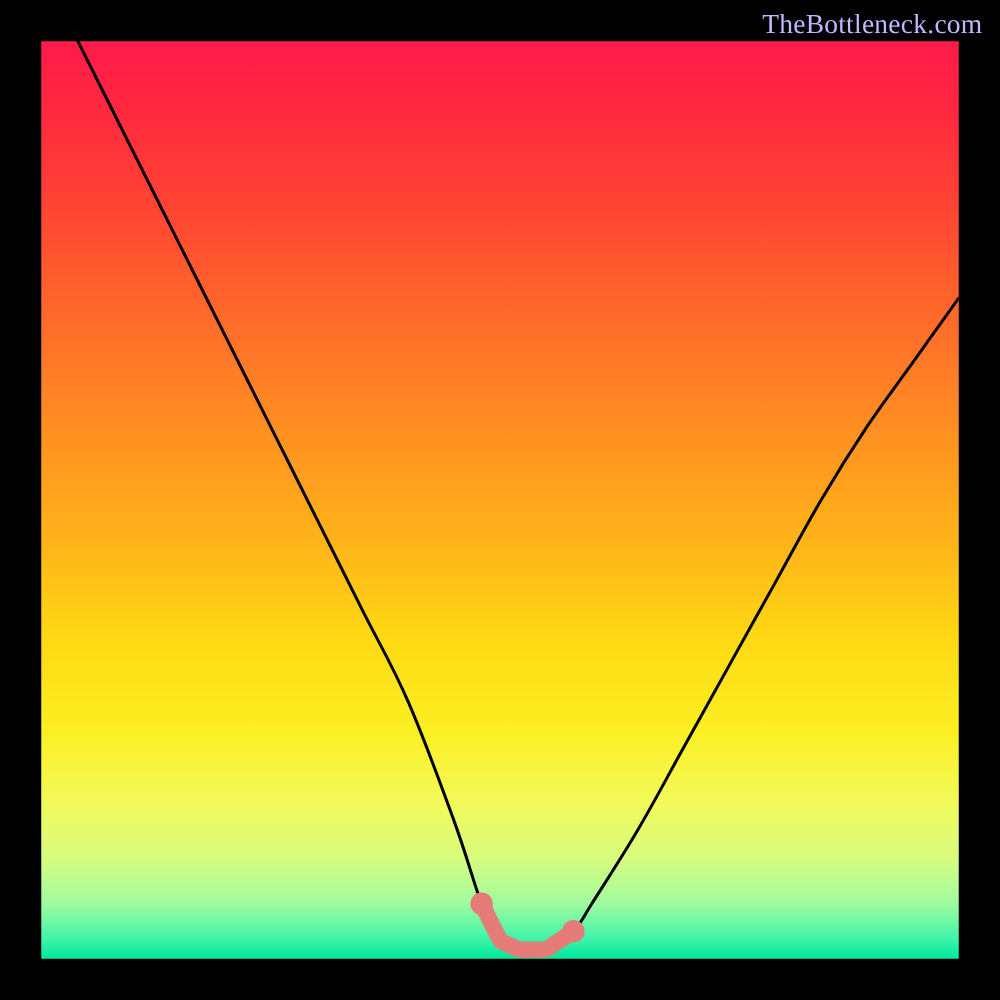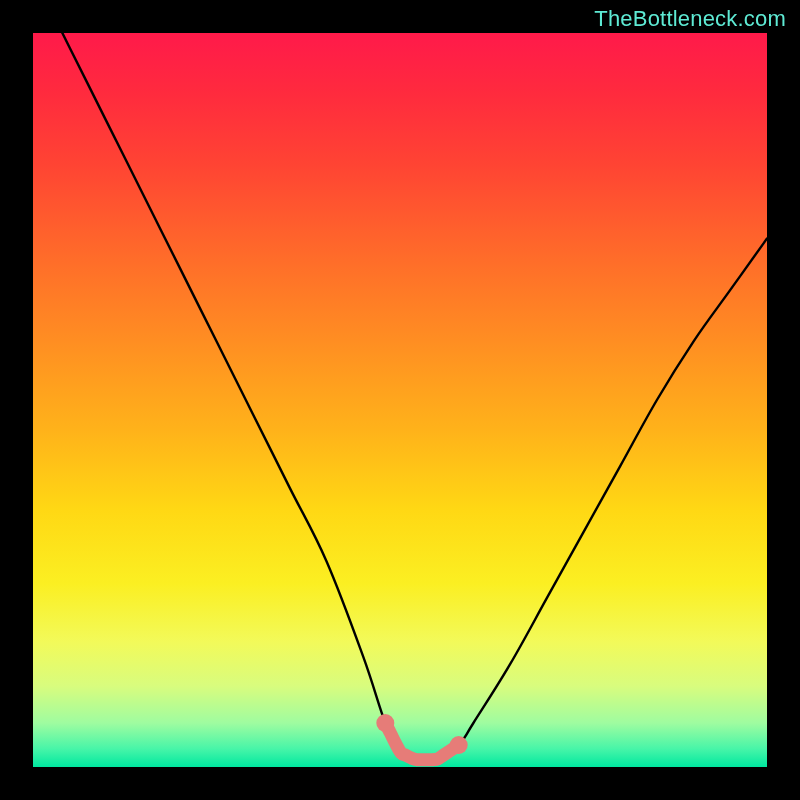--- a/index.html
+++ b/index.html
@@ -54,21 +54,21 @@
     top: 0;
     width: 734px;
     height: 734px;
   }
 </style>
 </head>
 <body>
 
 <div class="frame">
 
-  <div class="watermark" style="color: #5eead4;">TheBottleneck.com</div>
+  <div class="watermark" style="color: #c4b5fd; font-family: Liberation Serif, serif;">TheBottleneck.com</div>
 
   <div class="plot-area">
     <svg class="curve" viewBox="0 0 734 734" preserveAspectRatio="none">
       <path d="M 0.0 -58.7 C 6.6 -45.5, 23.5 -11.7, 36.7 14.7 C 49.9 41.1, 60.2 61.7, 73.4 88.1 C 86.6 114.5, 96.9 135.1, 110.1 161.5 C 123.3 187.9, 133.6 208.5, 146.8 234.9 C 160.0 261.3, 170.3 281.9, 183.5 308.3 C 196.7 334.7, 207.0 355.3, 220.2 381.7 C 233.4 408.1, 243.7 428.7, 256.9 455.1 C 270.1 481.5, 280.4 498.1, 293.6 528.5 C 306.8 558.9, 319.7 594.8, 330.3 623.9 C 340.9 653.0, 345.7 672.8, 352.3 690.0 C 358.9 707.1, 361.7 712.7, 367.0 719.3 C 372.3 725.9, 375.1 725.3, 381.7 726.7 C 388.3 728.0, 395.8 729.3, 403.7 726.7 C 411.6 724.0, 419.1 718.6, 425.7 712.0 C 432.3 705.4, 431.2 704.5, 440.4 690.0 C 449.6 675.4, 463.9 653.7, 477.1 631.2 C 490.3 608.8, 500.6 589.0, 513.8 565.2 C 527.0 541.4, 537.3 522.9, 550.5 499.1 C 563.7 475.3, 574.0 456.8, 587.2 433.1 C 600.4 409.3, 610.7 389.5, 623.9 367.0 C 637.1 344.5, 647.4 328.1, 660.6 308.3 C 673.8 288.5, 684.1 275.4, 697.3 256.9 C 710.5 238.4, 727.4 214.8, 734.0 205.5" fill="none" stroke="#000000" stroke-width="2.4" stroke-linecap="round"></path>
       <path d="M 352.3 690.0 C 353.3 691.8, 355.7 696.7, 357.6 700.4 C 359.5 704.2, 360.9 707.4, 362.8 710.9 C 364.7 714.4, 366.2 717.8, 368.0 719.8 C 369.9 721.9, 371.4 721.5, 373.3 722.5 C 375.2 723.4, 376.6 724.3, 378.5 725.1 C 380.4 725.8, 381.9 726.4, 383.8 726.7 C 385.7 726.9, 387.1 726.7, 389.0 726.7 C 390.9 726.7, 392.4 726.7, 394.3 726.7 C 396.2 726.7, 397.6 726.8, 399.5 726.7 C 401.4 726.5, 402.9 726.7, 404.7 726.0 C 406.6 725.2, 408.1 723.7, 410.0 722.5 C 411.9 721.2, 413.3 720.2, 415.2 719.0 C 417.1 717.7, 418.6 716.7, 420.5 715.5 C 422.4 714.2, 424.8 712.6, 425.7 712.0" fill="none" stroke="#e67c78" stroke-width="13" stroke-linecap="round" stroke-linejoin="round"></path>
       <circle cx="352.3" cy="690.0" r="9" fill="#e67c78"></circle>
       <circle cx="425.7" cy="712.0" r="9" fill="#e67c78"></circle>
     </svg>
   </div>
 

